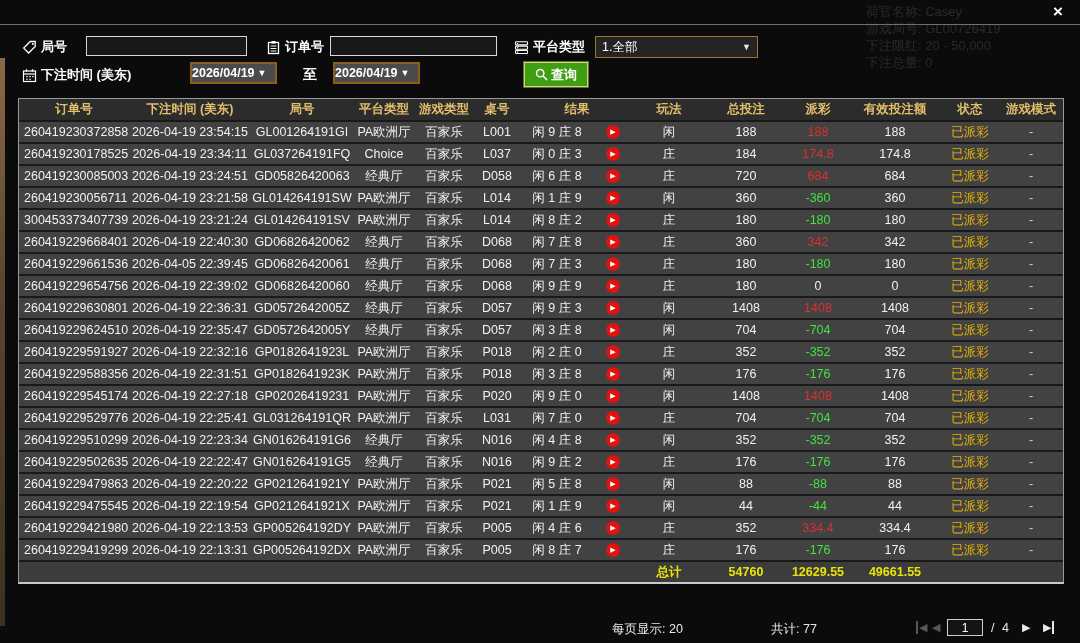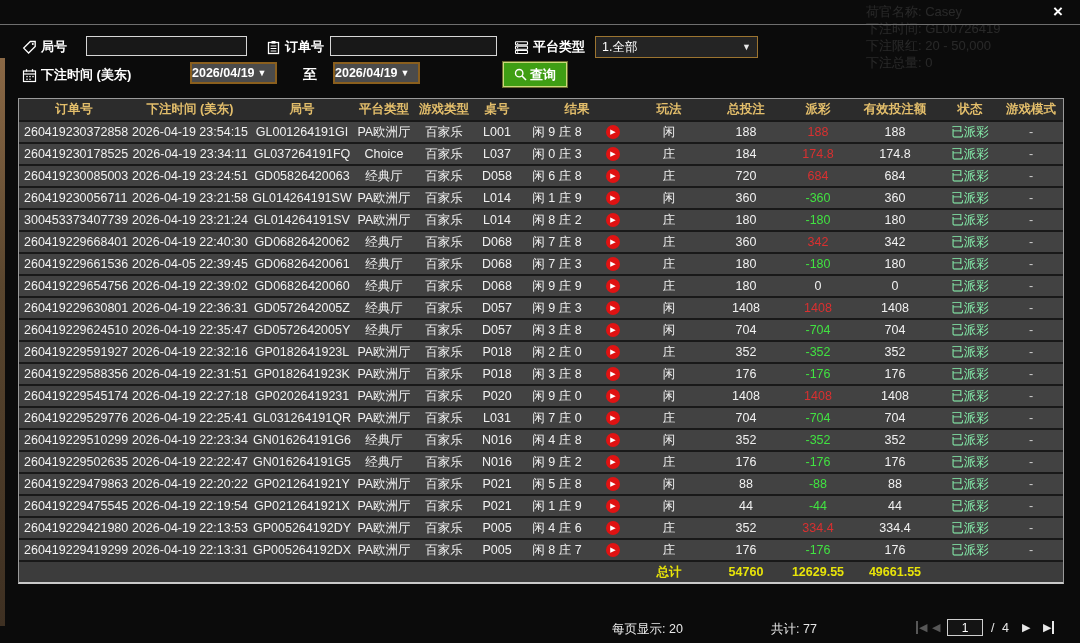--- a/index.html
+++ b/index.html
@@ -20,36 +20,36 @@
              color:#fff;font-size:12px;padding:0 4px;box-sizing:border-box;}
   .select-box{position:absolute;height:22px;background:#242424;border:1px solid #9c7430;
               box-sizing:border-box;display:flex;align-items:center;justify-content:space-between;
               padding:0 6px;font-size:12.5px;color:#fff;cursor:default;}
   .select-box .arr{font-size:9px;color:#e8e8e8;}
   .date-btn{position:absolute;height:22px;background:#4b4b4b;border:2px solid #8a5f1e;
             box-sizing:border-box;display:flex;align-items:center;justify-content:flex-start;gap:3px;
             font-size:12.5px;font-weight:bold;color:#fff;cursor:default;}
   .date-btn .arr{font-size:9px;}
   .to-label{position:absolute;font-size:14px;font-weight:bold;color:#fff;}
-  .search-btn{position:absolute;left:503px;top:62px;width:64px;height:25px;background:#3f9e14;
+  .search-btn{position:absolute;left:524px;top:62px;width:64px;height:25px;background:#3f9e14;
               border:1px solid #cadb79;outline:1px solid #6b6b2f;box-sizing:border-box;
               display:flex;align-items:center;justify-content:center;gap:3px;
               color:#fff;font-size:13px;font-weight:bold;cursor:default;}
   
   .table-wrap{position:absolute;left:18px;top:98px;width:1044px;border:1px solid #9a9a9a;
               border-bottom:2px solid #c9c9c9;background:#1a1a1a;}
   table{border-collapse:collapse;table-layout:fixed;width:100%;}
   th{height:21px;background:#2c2c2c;color:#e3be6b;font-size:12.5px;font-weight:bold;
      text-align:center;padding:0;overflow:hidden;white-space:nowrap;}
   td{height:20px;background:#424242;color:#f1f1f1;font-size:12.5px;text-align:center;
      padding:0;border-top:2px solid #191919;overflow:hidden;white-space:nowrap;}
   td.al{text-align:left;padding-left:5px;}
   .t-red{color:#d93030;}
   .t-green{color:#41e241;}
-  .t-status{color:#86efac;}
+  .t-status{color:#eab308;}
   .t-dash{color:#cfcfcf;}
   tr.totals td{background:#3c3c3c;color:#e8e409;font-weight:bold;}
   .play{display:inline-block;width:14px;height:14px;border-radius:50%;background:#e01212;
         color:#fff;font-size:7px;line-height:14px;text-align:center;vertical-align:middle;cursor:pointer;}
   
   .pagebar{position:absolute;left:0;top:618px;width:1080px;height:25px;font-size:12.5px;color:#e8e8e8;}
   .pagebar span{position:absolute;top:3px;}
   .nav{font-size:11px;cursor:default;}
   .nav.dim{color:#575757;}
   .nav.first{border-left:2px solid currentColor;padding-left:1px;}
@@ -57,21 +57,21 @@
   .page-input{position:absolute;top:1px;left:947px;width:36px;height:17px;background:#141414;
               border:1px solid #cfcfcf;color:#fff;font-size:12px;text-align:center;box-sizing:border-box;}
 </style>
 </head>
 <body>
 
 <div class="screen">
 
   <div class="ghost">
       <div>荷官名称: Casey</div>
-      <div>下注时间: GL00726419</div>
+      <div>游戏局号: GL00726419</div>
       <div>下注限红: 20 - 50,000</div>
       <div>下注总量: 0</div>
     </div>
 
   <div class="titlebar-line"></div>
   <div class="close-btn">×</div>
   <div class="left-strip"></div>
 
   <div class="flabel" style="left:22px;top:38px;">
     <svg width="15" height="15" viewBox="0 0 15 15">

